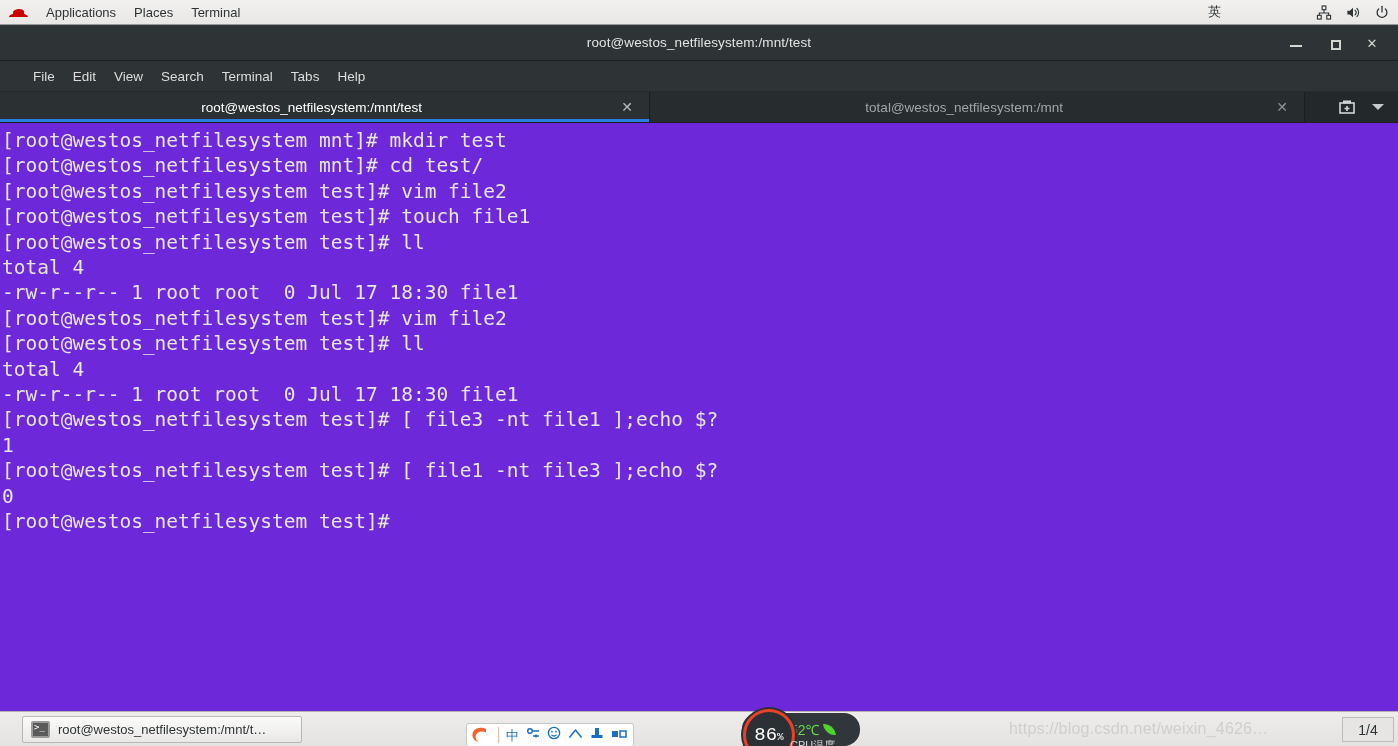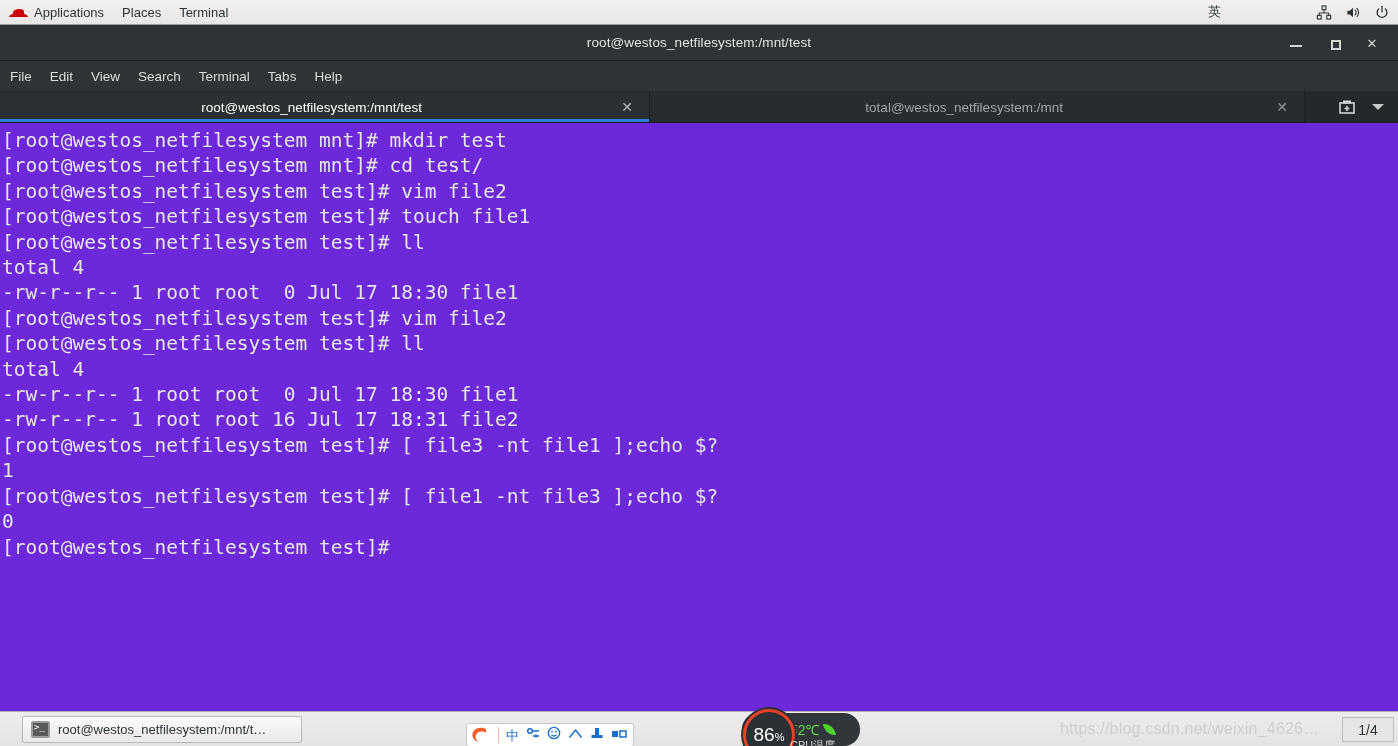--- a/index.html
+++ b/index.html
@@ -18,21 +18,21 @@
     border-bottom: 1px solid #9a9a9a;
     display: flex; align-items: center;
     font-size: 13px; color: #2e3436;
   }
   #top-panel .panel-left { display: flex; align-items: center; height: 100%; }
   #top-panel .panel-right {
     margin-left: auto; display: flex; align-items: center;
     height: 100%; padding-right: 8px; gap: 13px;
   }
   .panel-item {
-    display: flex; align-items: center; gap: 6px;
+    display: flex; align-items: center; gap: 18px;
     padding: 0 9px; height: 100%;
     font-size: 13px; color: #2e3436;
   }
   .redhat-logo { width: 19px; height: 13px; position: relative; display:inline-block; }
   .redhat-logo .brim {
     position:absolute; bottom:2px; left:0; width:19px; height:4px;
     background:#cc0000; border-radius:50%/100% 100% 0 0;
   }
   .redhat-logo .crown {
     position:absolute; bottom:4px; left:4px; width:11px; height:6px;
@@ -77,21 +77,21 @@
   }
   .wb-max::after {
     content:""; position:absolute; top:5px; left:5px;
     width:6px; height:6px; border:2px solid #d3d7cf;
   }
 
   #menubar {
     height: 31px; width: 100%;
     background: #2e3436;
     display: flex; align-items: center;
-    padding-left: 1px;
+    padding-left: 24px;
     border-bottom: 1px solid #262b2e;
   }
   .menu-item {
     font-size: 13.5px; color: #dcdcdc;
     padding: 4px 9px;
     cursor: default;
   }
 
   #tabbar {
     height: 31px; width: 100%;
@@ -205,38 +205,38 @@
     width: 52px; height: 52px;
     border-radius: 50%;
     background: #2b3034;
     border: 3px solid #e8412a;
     display: flex; align-items: center; justify-content: center;
     box-shadow: 0 0 0 2px #2b3034;
   }
   #cpu-pct {
     color: #ffffff;
     font-size: 19px;
-    font-family: Liberation Sans, sans-serif;
+    font-family: Liberation Mono, monospace;
   }
   #cpu-pct .unit { font-size: 11px; }
   #cpu-temp-row { display: flex; align-items: center; gap: 4px; }
   .temp-val { color: #63d84f; font-size: 14px; }
   .leaf {
     width: 11px; height: 13px;
     background: #4fd22c;
     border-radius: 0 100% 0 100%;
     transform: rotate(-10deg);
   }
   #cpu-caption {
     position: absolute; left: 790px; top: 738px;
     font-size: 11px; color: #d6d6d6;
   }
 
   #watermark {
-    position: absolute; left: 1060px; top: 720px;
+    position: absolute; left: 1009px; top: 720px;
     font-size: 16px; color: #cfcfcf;
     font-family: "Liberation Sans", sans-serif;
     white-space: nowrap;
     letter-spacing: .2px;
   }
   #workspace-switcher {
     position: absolute; right: 4px; top: 717px;
     width: 52px; height: 25px;
     background: #e6e5e3;
     border: 1px solid #bdbcba;
@@ -336,21 +336,20 @@
     <div class="term-line">[root@westos_netfilesystem mnt]# cd test/</div>
     <div class="term-line">[root@westos_netfilesystem test]# vim file2</div>
     <div class="term-line">[root@westos_netfilesystem test]# touch file1</div>
     <div class="term-line">[root@westos_netfilesystem test]# ll</div>
     <div class="term-line">total 4</div>
     <div class="term-line">-rw-r--r-- 1 root root  0 Jul 17 18:30 file1</div>
     <div class="term-line">[root@westos_netfilesystem test]# vim file2</div>
     <div class="term-line">[root@westos_netfilesystem test]# ll</div>
     <div class="term-line">total 4</div>
     <div class="term-line">-rw-r--r-- 1 root root  0 Jul 17 18:30 file1</div>
-    <div class="term-line">-rw-r--r-- 1 root root 16 Jul 17 18:31 file2</div>
     <div class="term-line">[root@westos_netfilesystem test]# [ file3 -nt file1 ];echo $?</div>
     <div class="term-line">1</div>
     <div class="term-line">[root@westos_netfilesystem test]# [ file1 -nt file3 ];echo $?</div>
     <div class="term-line">0</div>
     <div class="term-line">[root@westos_netfilesystem test]#</div>
   </div>
 </div>
 
 <div id="taskbar">
   <div id="task-item">

